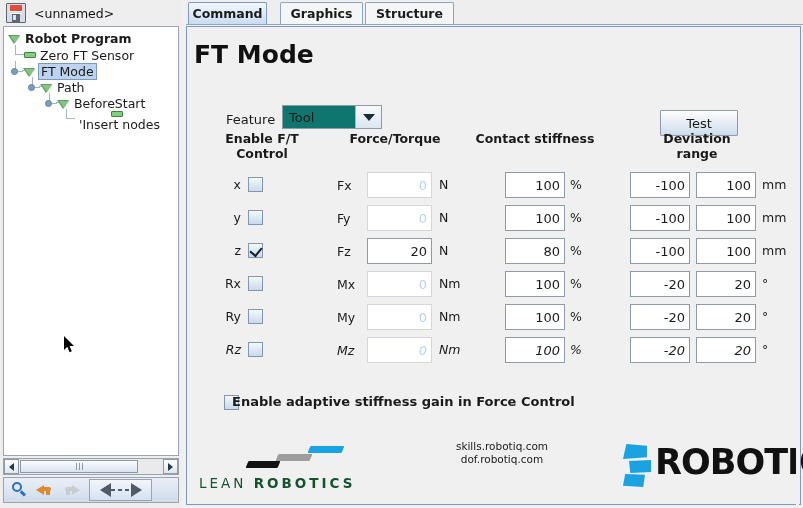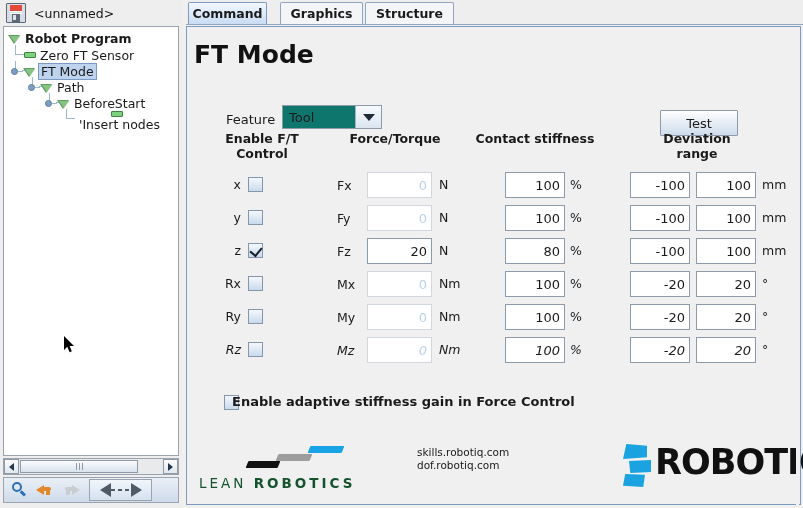--- a/index.html
+++ b/index.html
@@ -135,21 +135,21 @@
   #footer{position:absolute;left:0;top:405px;width:615px;height:70px;}
   #lean-logo{position:absolute;left:12px;top:5px;width:175px;height:60px;}
   .lean-bar{position:absolute;height:7px;transform:skewX(-22deg);border-radius:1px;}
   #lb1{left:48px;top:24px;width:32px;background:#121212;}
   #lb2{left:78px;top:17px;width:34px;background:#9d9d9d;}
   #lb3{left:110px;top:9px;width:34px;background:#17a3e6;}
   #lean-text{position:absolute;left:0px;top:38px;font-size:13.5px;letter-spacing:3px;color:#14532d;}
   #lean-text b{font-weight:bold;}
   #lean-text span.lt{font-weight:normal;}
 
-  #urls{position:absolute;left:230px;top:14px;width:170px;text-align:left;
+  #urls{position:absolute;left:230px;top:8px;width:170px;text-align:center;
     font-size:10.5px;line-height:13px;color:#1a1a1a;}
 
   #robotiq-logo{position:absolute;left:432px;top:9px;width:170px;height:48px;}
   .rq-shape{position:absolute;background:#1aa3e0;}
   #rq1{left:4px;top:3px;width:24px;height:15px;clip-path:polygon(14% 0,100% 12%,100% 88%,0 100%);}
   #rq2{left:10px;top:19px;width:22px;height:13px;clip-path:polygon(0 8%,100% 0,100% 92%,6% 100%);}
   #rq3{left:4px;top:33px;width:22px;height:13px;clip-path:polygon(10% 0,100% 6%,92% 100%,0 90%);}
   #rq-text{position:absolute;left:36px;top:1px;font-size:35px;font-weight:bold;color:#111;letter-spacing:-1px;
     font-family:"DejaVu Sans","Liberation Sans",sans-serif;}
 

